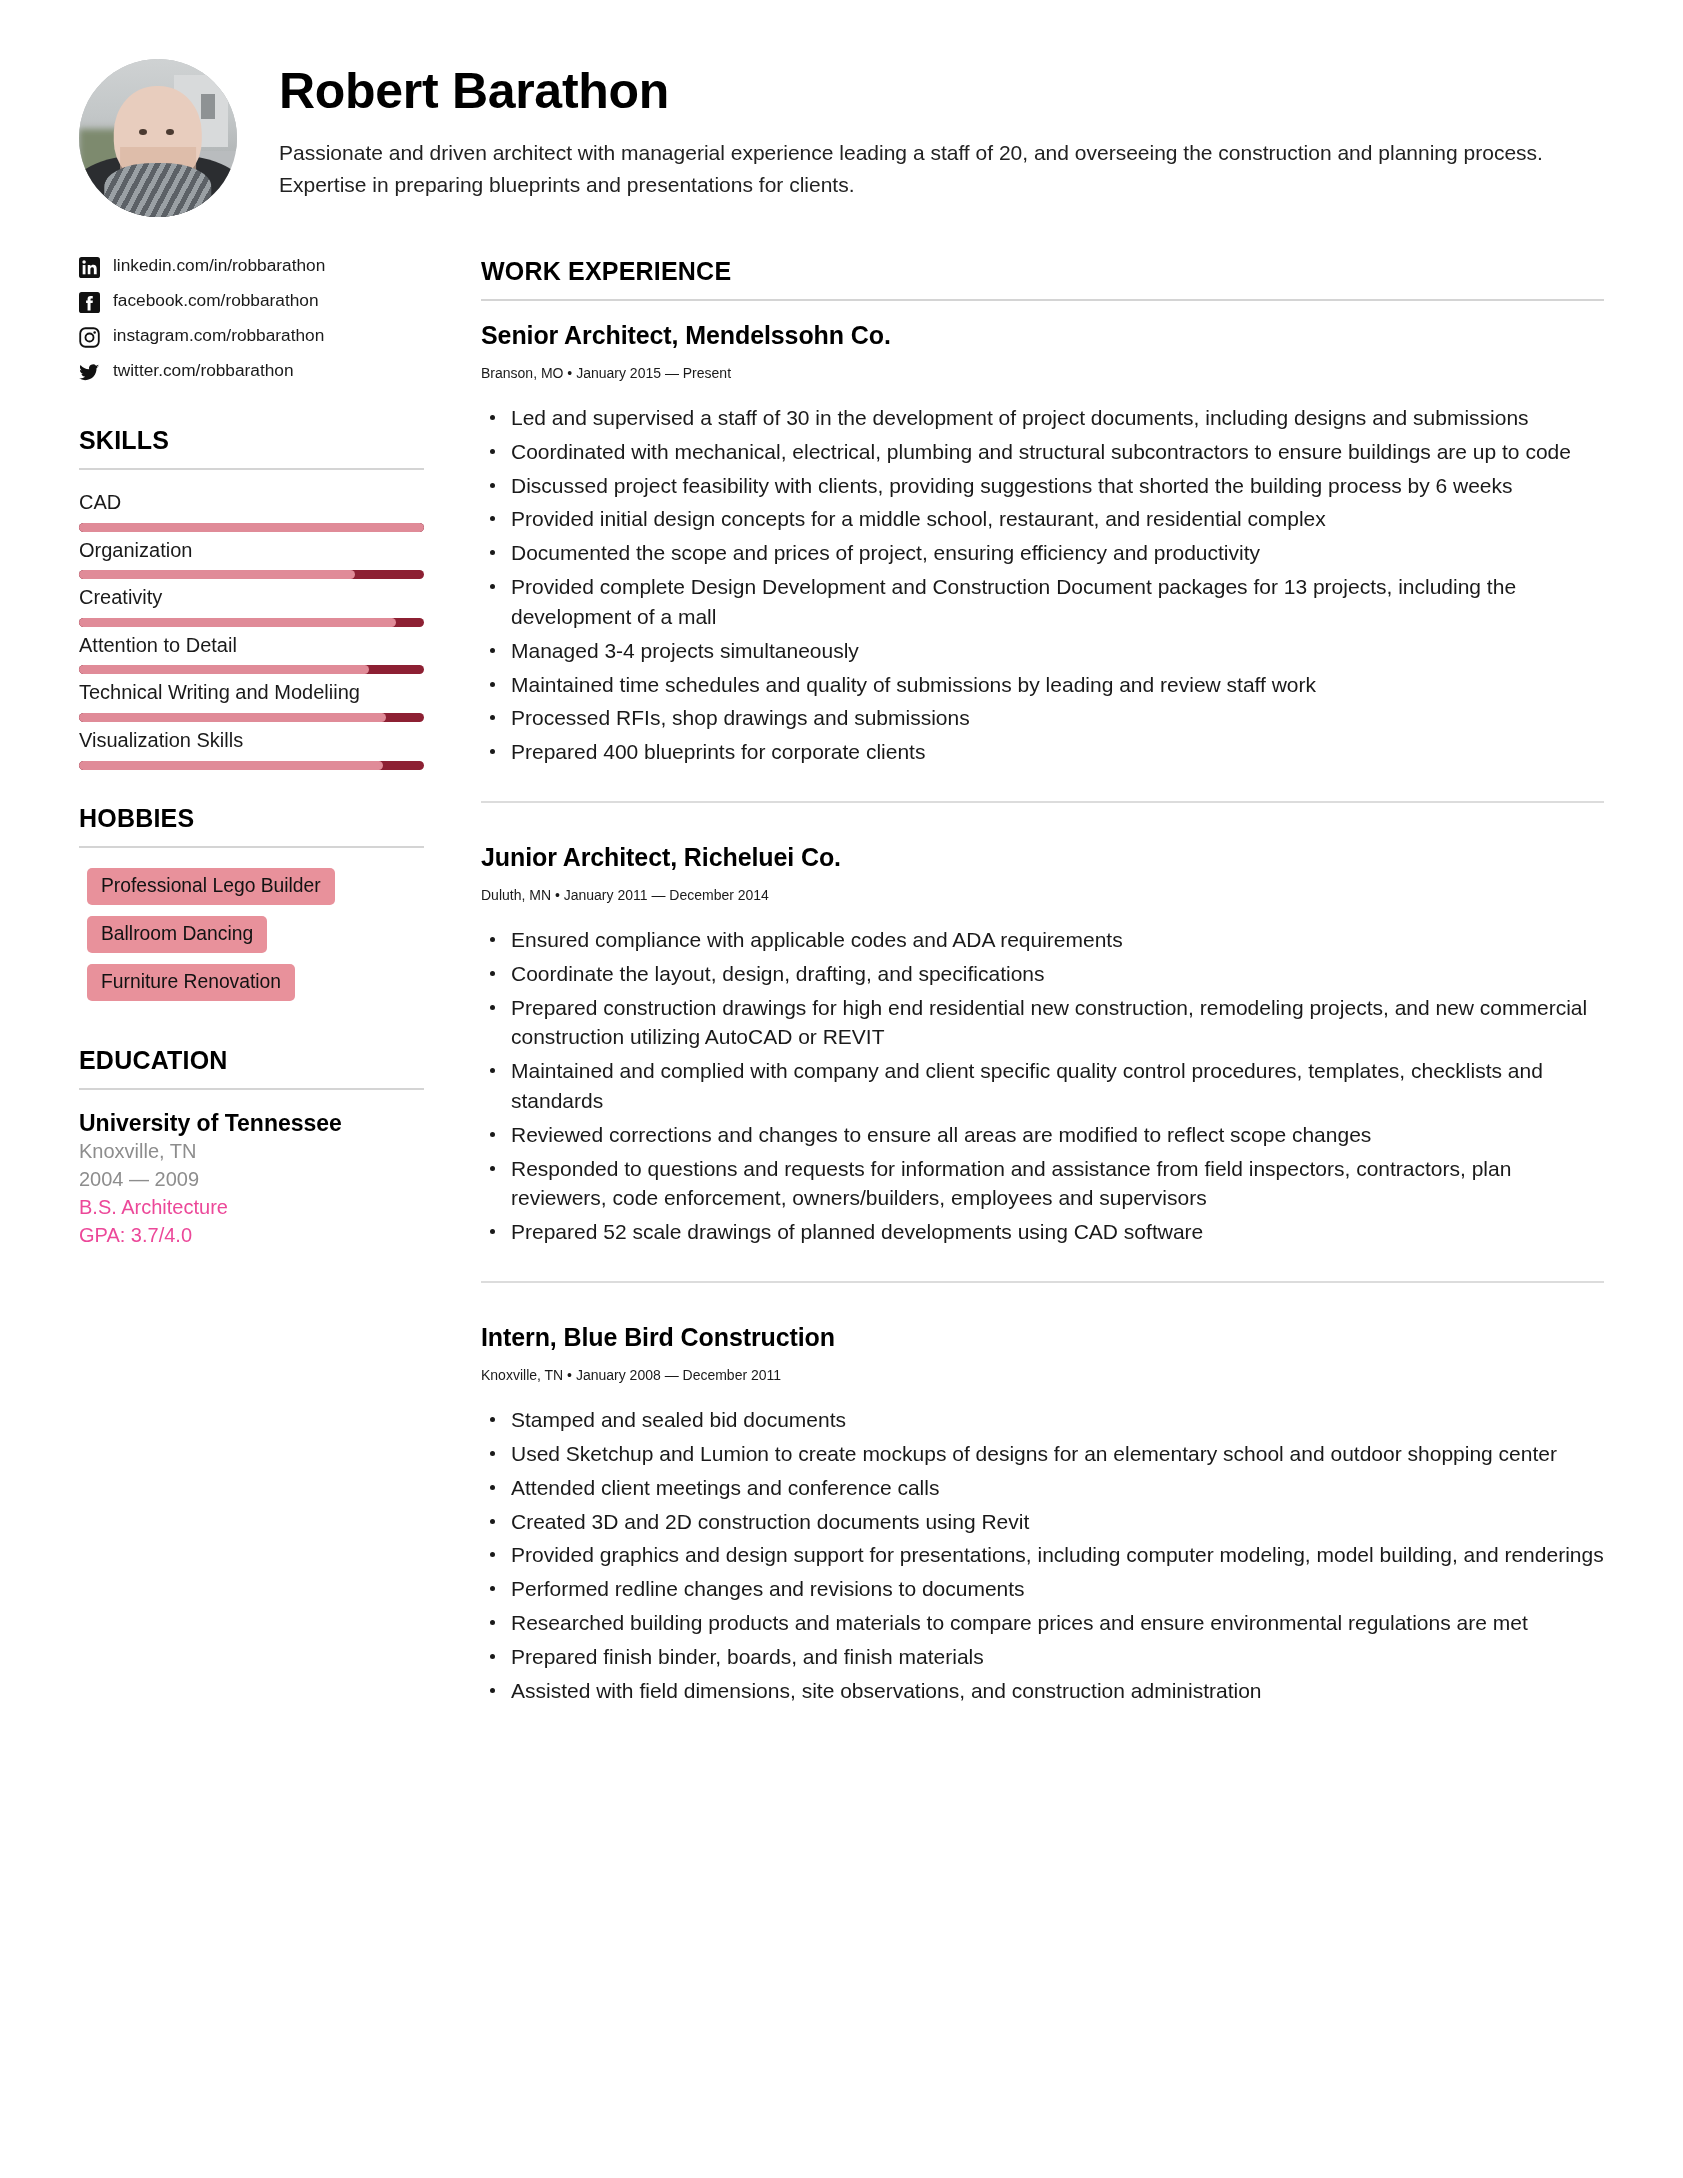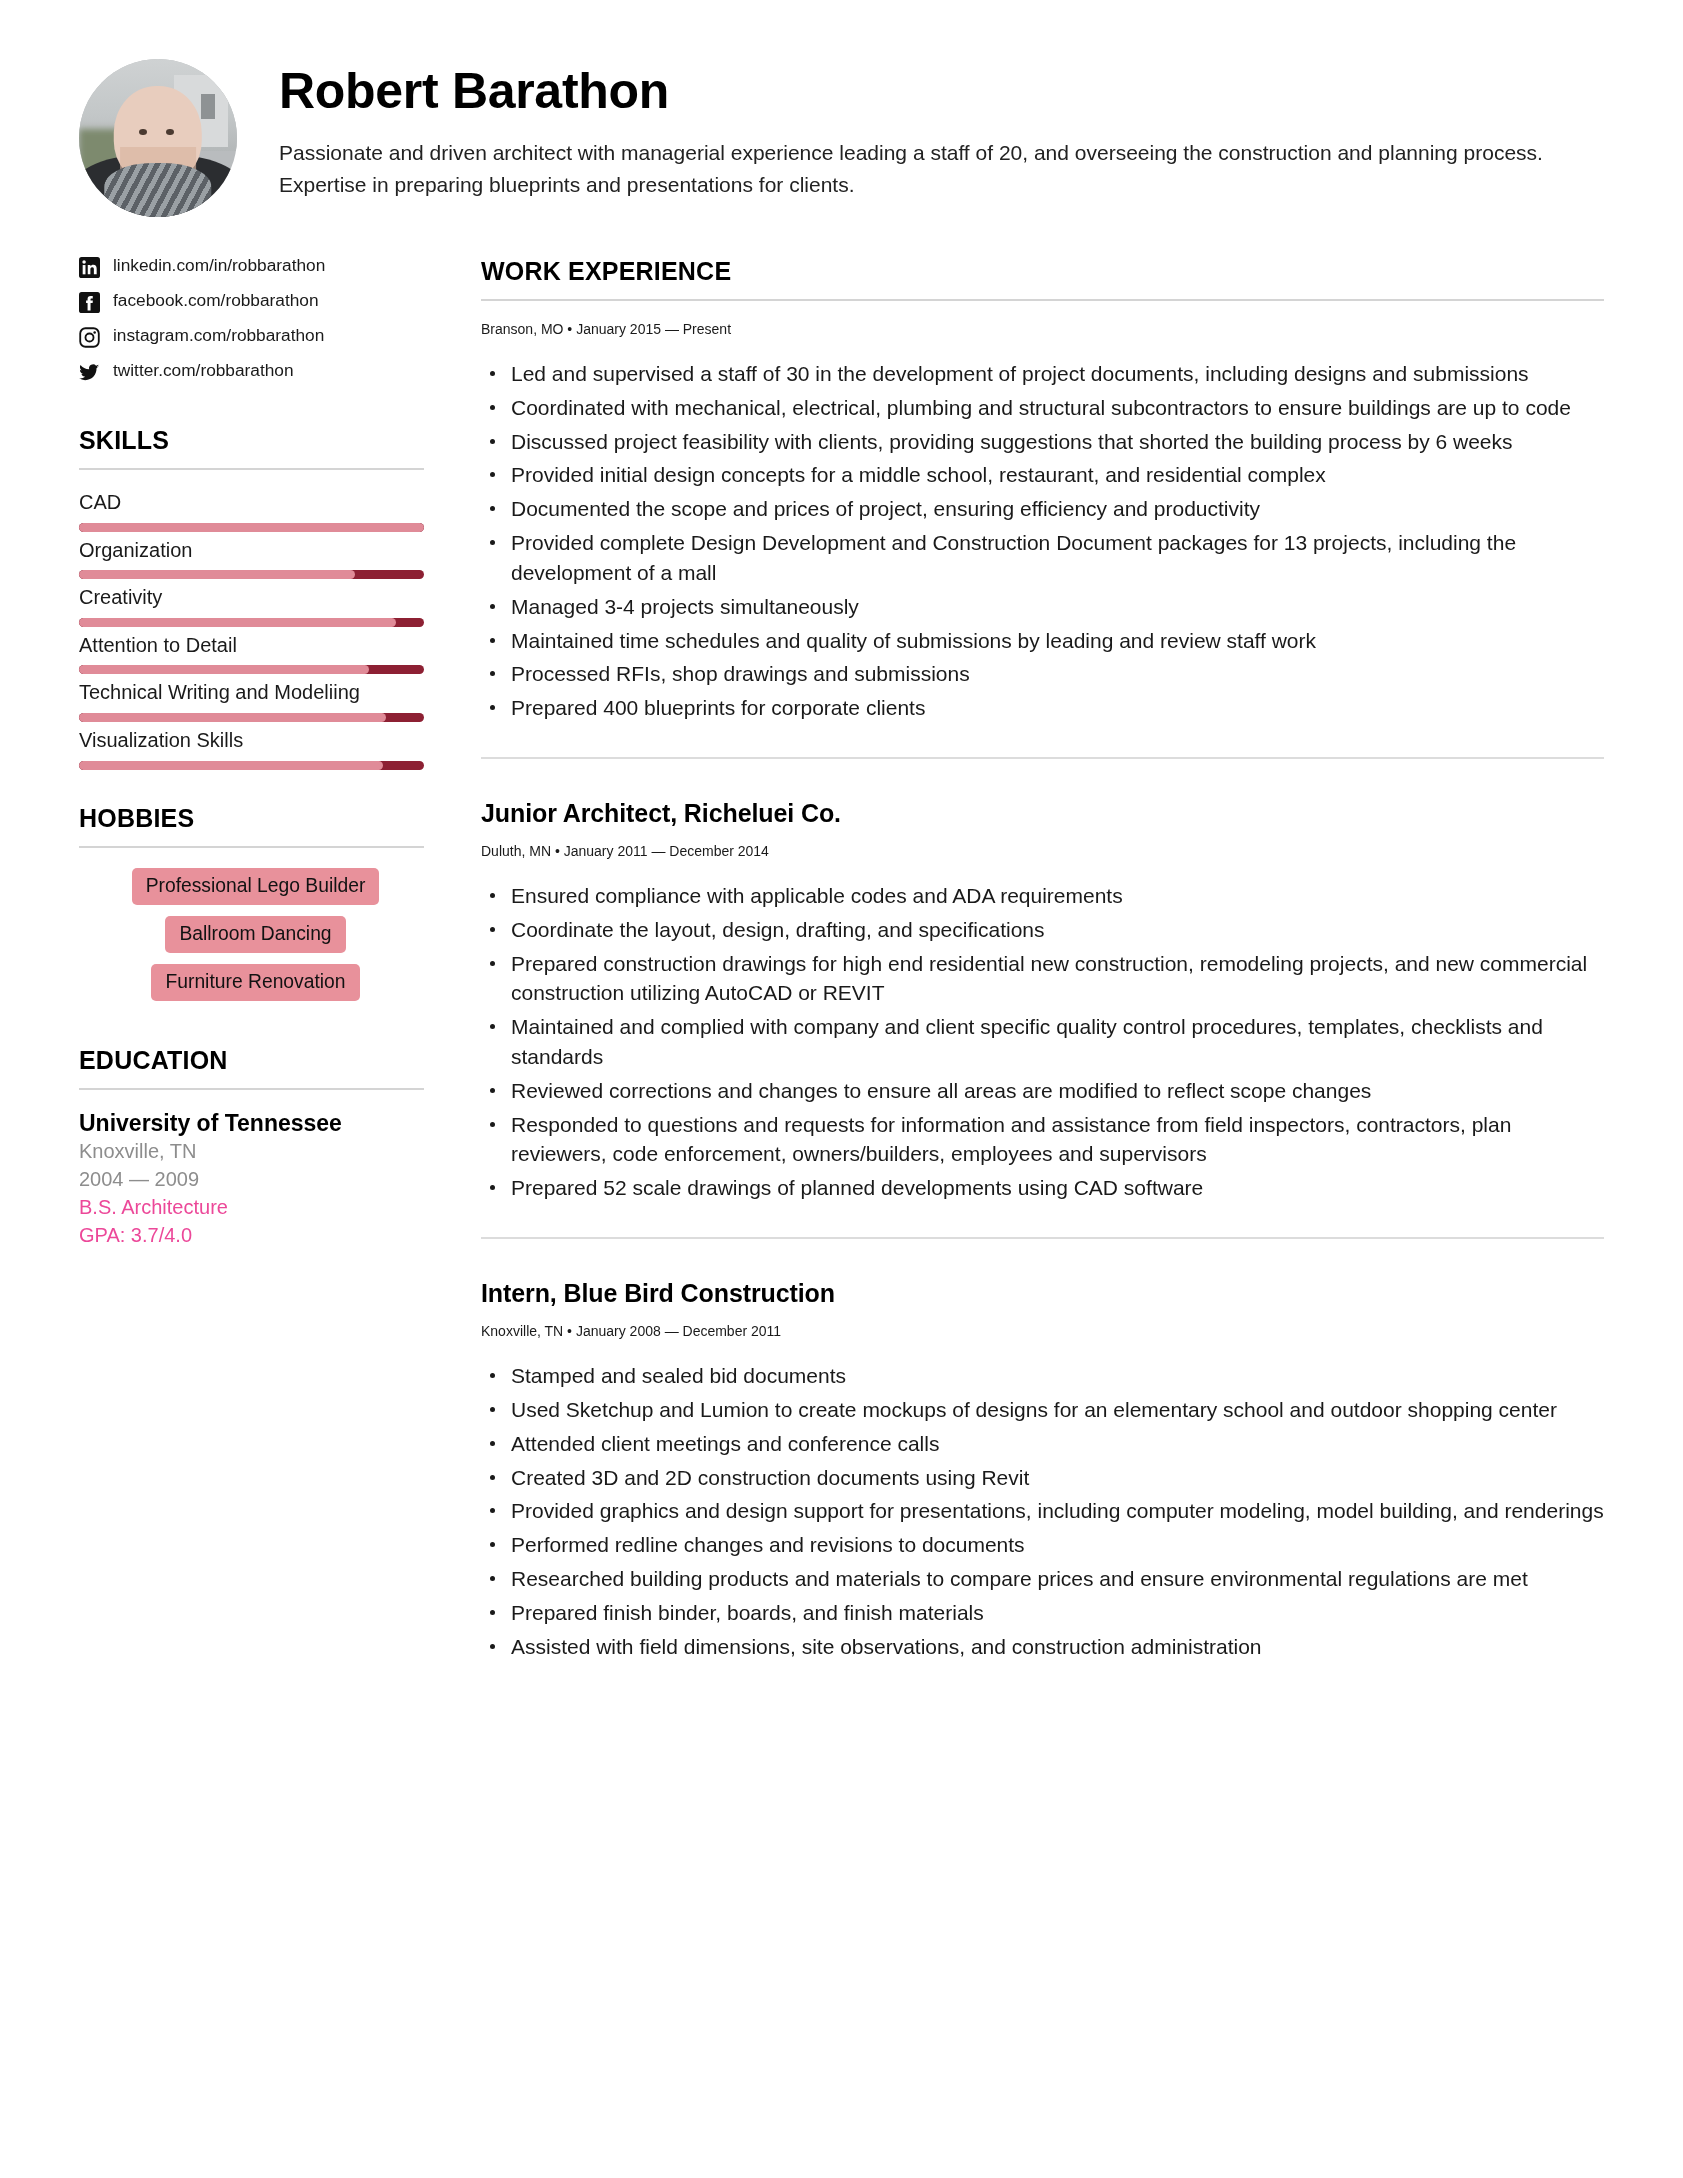--- a/index.html
+++ b/index.html
@@ -170,21 +170,21 @@
     background: #8d2033;
     overflow: hidden;
   }
   .skill-fill {
     height: 100%;
     background: #e08b98;
     border-radius: 6px;
   }
 
   
-  .hobby-wrap { padding-left: 8px; text-align: center; }
+  .hobby-wrap { padding-left: 8px; }
   .hobby {
     display: inline-block;
     background: #e8919b;
     color: #121212;
     font-size: 19.3px;
     padding: 7px 14px 8px 14px;
     border-radius: 5px;
     margin-bottom: 11px;
     line-height: 1.15;
   }
@@ -377,20 +377,21 @@
         <div class="edu-degree">GPA: 3.7/4.0</div>
       </div>
 
     </div>
 
     <div class="main">
       <div class="sec-head">WORK EXPERIENCE</div>
       <div class="sec-rule"></div>
 
       <div class="job">
+        <div class="job-title">Senior Architect, Mendelssohn Co.</div>
         <div class="job-meta">Branson, MO • January 2015 — Present</div>
         <ul class="bullets">
             <li>Led and supervised a staff of 30 in the development of project documents, including designs and submissions</li>
             <li>Coordinated with mechanical, electrical, plumbing and structural subcontractors to ensure buildings are up to code</li>
             <li>Discussed project feasibility with clients, providing suggestions that shorted the building process by 6 weeks</li>
             <li>Provided initial design concepts for a middle school, restaurant, and residential complex</li>
             <li>Documented the scope and prices of project, ensuring efficiency and productivity</li>
             <li>Provided complete Design Development and Construction Document packages for 13 projects, including the development of a mall</li>
             <li>Managed 3-4 projects simultaneously</li>
             <li>Maintained time schedules and quality of submissions by leading and review staff work</li>

